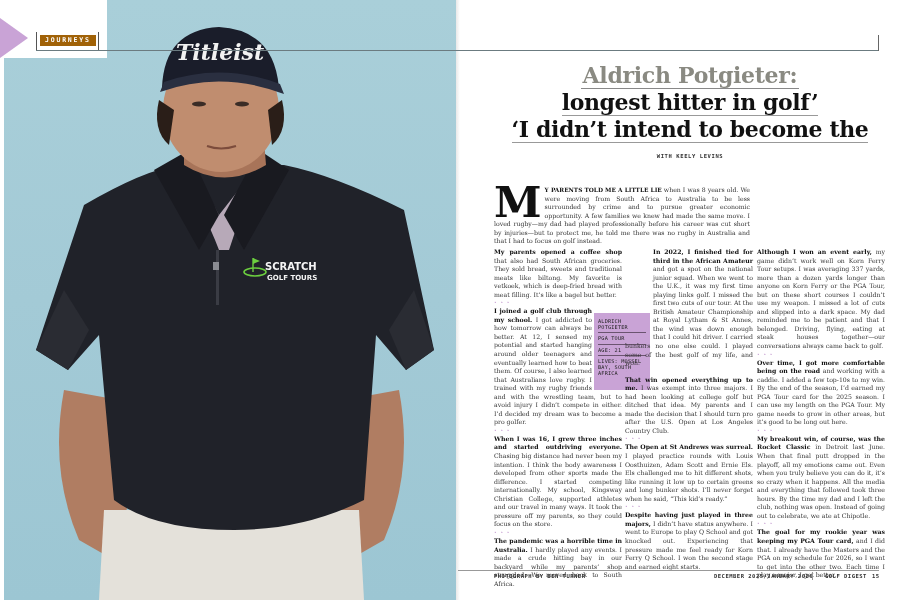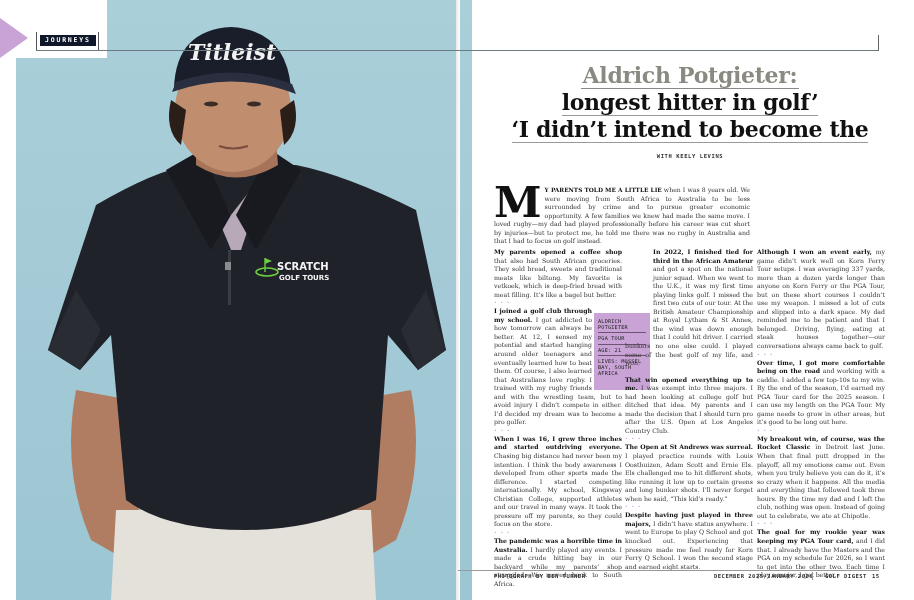--- a/index.html
+++ b/index.html
@@ -1,26 +1,26 @@
 <!DOCTYPE html>
 <html><head>
 <meta charset="utf-8">
 <style>
   * { box-sizing: border-box; margin: 0; padding: 0; }
   html, body { width: 914px; height: 600px; overflow: hidden; background: #fff; }
   body { position: relative; font-family: "DejaVu Serif", serif; color: #222; }
 
   
-  .photo { position: absolute; left: 16px; top: 0; width: 456px; height: 600px; background: linear-gradient(180deg, #a9cfd9 0%, #a3cad6 50%, #9cc6d3 100%); overflow: hidden; }
+  .photo { position: absolute; left: 4px; top: 0; width: 456px; height: 600px; background: linear-gradient(180deg, #a9cfd9 0%, #a3cad6 50%, #9cc6d3 100%); overflow: hidden; }
   .photo svg { position: absolute; left: 0; top: 0; }
   .page-gutter { position: absolute; left: 456px; top: 0; width: 4px; height: 600px; background: linear-gradient(90deg, #e8e8e8, #fff); }
 
   .tab-box { position: absolute; left: 0; top: 0; width: 107px; height: 58px; background: #fff; }
   .tab-triangle { position: absolute; left: 0; top: 18px; width: 0; height: 0; border-top: 20px solid transparent; border-bottom: 20px solid transparent; border-left: 28px solid #c9a3d6; }
-  .section-label { position: absolute; left: 40px; top: 35px; height: 11px; padding: 0 5px; background: #0f172a; color: #fff; font-family: "DejaVu Sans Mono", monospace; font-size: 6.5px; letter-spacing: 1.8px; line-height: 11px; font-weight: bold; }
+  .section-label { position: absolute; left: 40px; top: 35px; height: 11px; padding: 0 5px; background: #a16207; color: #fff; font-family: "DejaVu Sans Mono", monospace; font-size: 6.5px; letter-spacing: 1.8px; line-height: 11px; font-weight: bold; }
   .section-bracket { position: absolute; left: 36px; top: 32px; width: 63px; height: 19px; border-left: 1px solid #555; border-right: 1px solid #555; }
   .top-rule { position: absolute; left: 36px; top: 50px; width: 843px; height: 1px; background: #6b7b80; }
   .top-rule-end { position: absolute; left: 878px; top: 35px; width: 1px; height: 16px; background: #666; }
 
   
   .headline { position: absolute; left: 480px; top: 62px; width: 420px; text-align: center; font-family: "DejaVu Serif", serif; font-weight: bold; }
   .hl-name { display: inline-block; font-size: 22px; color: #8a8a82; line-height: 26px; border-bottom: 1px solid #888; padding: 0 2px; letter-spacing: -0.3px; }
   .hl-quote { display: inline-block; font-size: 22px; color: #111; line-height: 26px; border-bottom: 1px solid #999; letter-spacing: -0.4px; }
   .hl-line { display: block; }
   .byline { margin-top: 10px; font-family: "DejaVu Sans Mono", monospace; font-size: 5.5px; letter-spacing: 0.6px; color: #333; font-weight: bold; }

